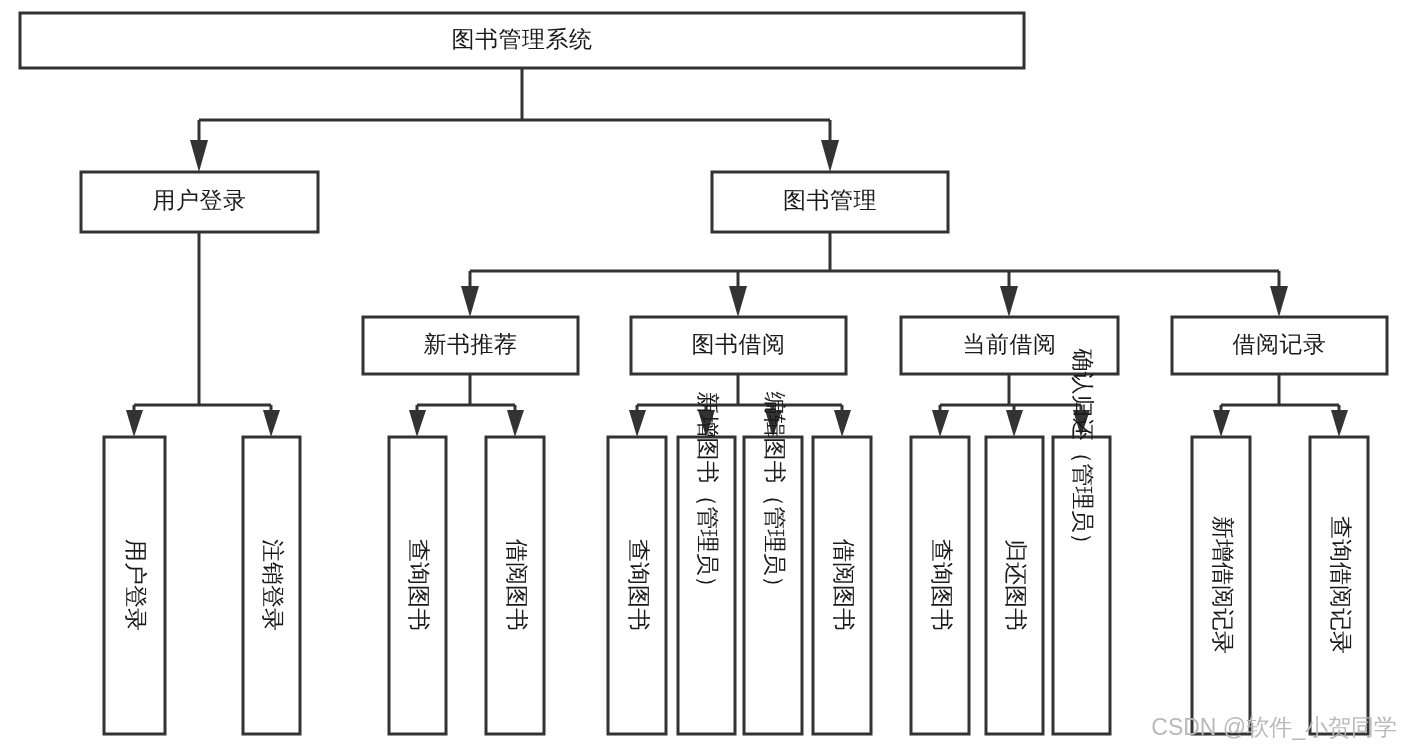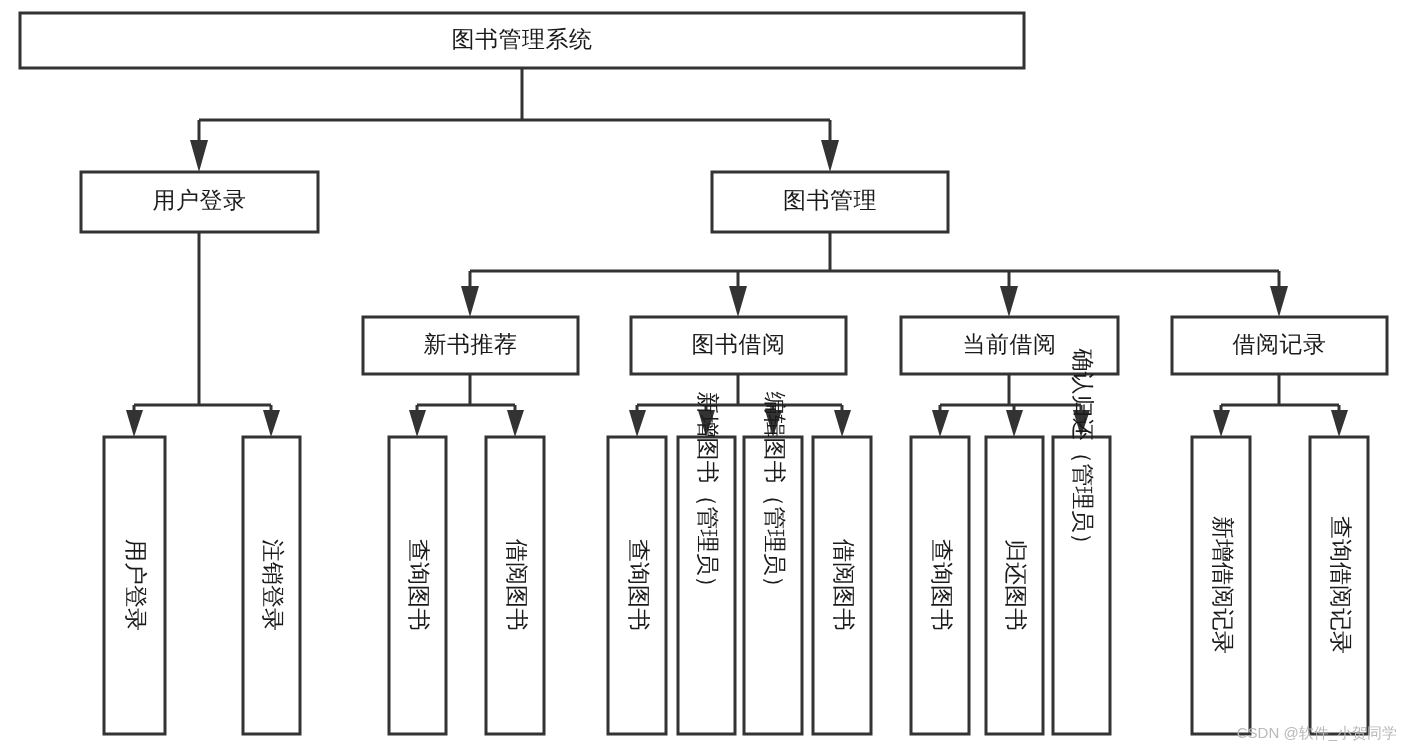--- a/index.html
+++ b/index.html
@@ -44,21 +44,21 @@
   }
   .arrow-head {
     fill: #333333;
     stroke: none;
   }
   .watermark {
     position: absolute;
     right: 8px;
     bottom: 4px;
     font-family: "Liberation Sans", "DejaVu Sans", sans-serif;
-    font-size: 15px;
+    font-size: 23px;
     color: #b9b9b9;
     white-space: nowrap;
     pointer-events: none;
     user-select: none;
   }
 </style>
 </head>
 <body>
 
 <svg id="diagram" viewBox="0 0 1405 747" xmlns="http://www.w3.org/2000/svg">

